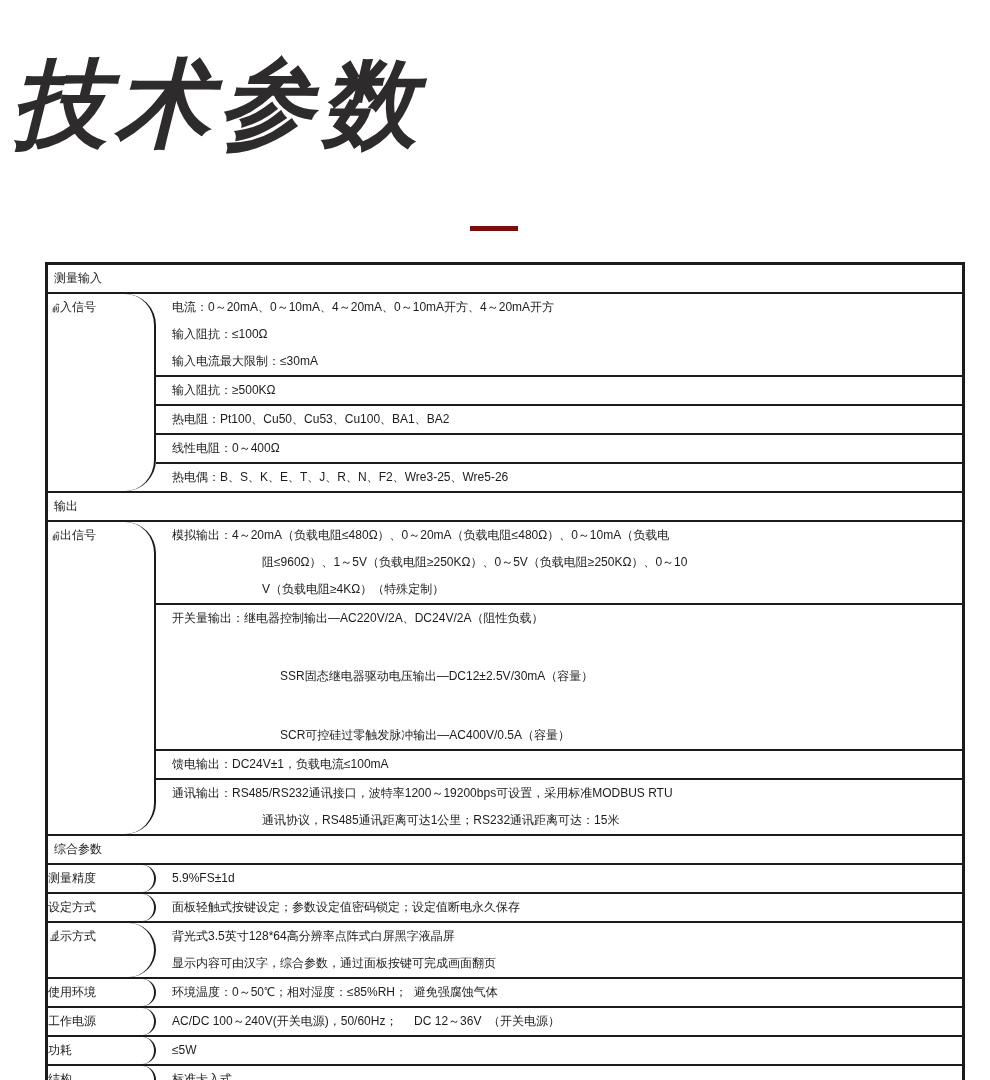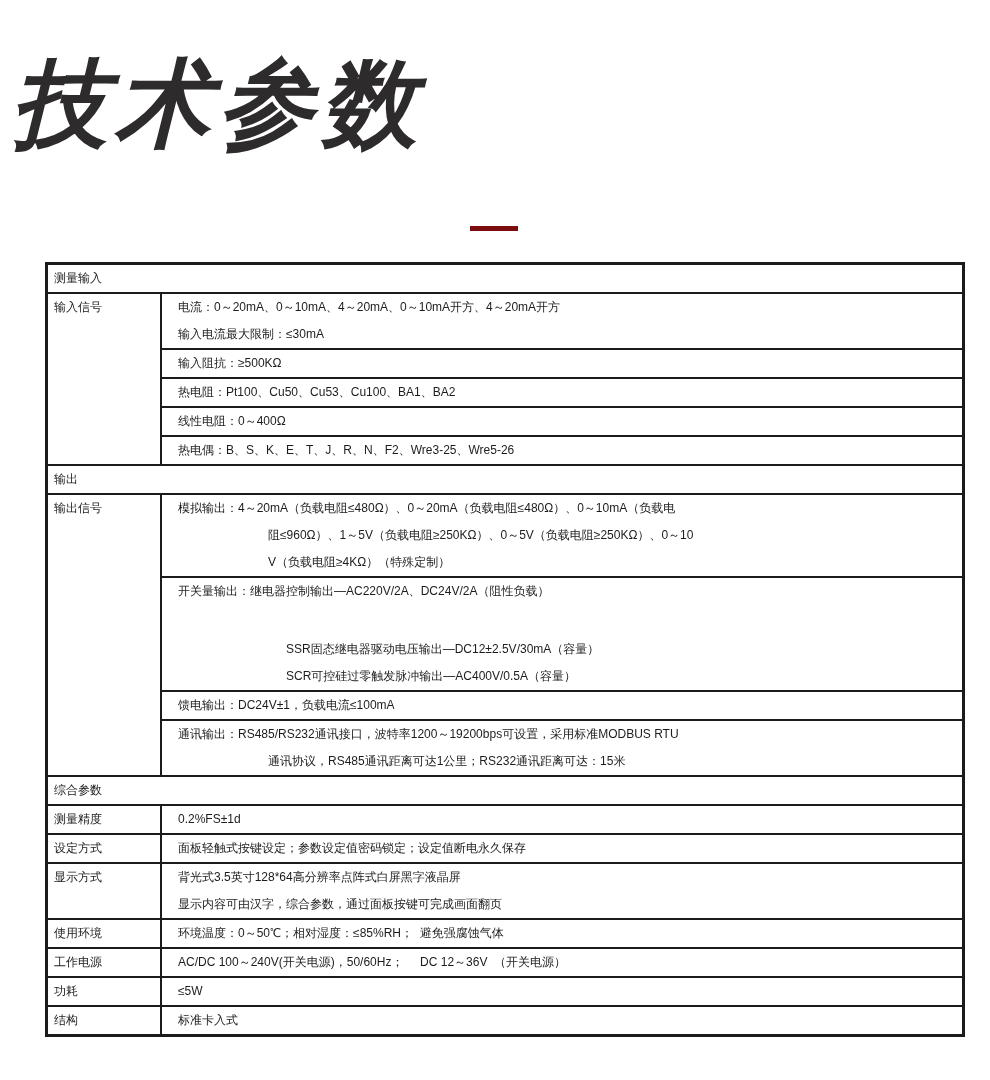--- a/index.html
+++ b/index.html
@@ -60,24 +60,24 @@
     padding-left: 6px;
     line-height: 27px;
     white-space: pre;
     overflow: hidden;
   }
   .labelcell {
     flex: 0 0 106px;
     width: 106px;
     box-sizing: content-box;
     border-right: 2px solid #1b1b1b;
-    padding-left: 6px;
     line-height: 27px;
     white-space: pre;
     overflow: hidden;
+    border-radius: 31px;
   }
   .contentcol {
     flex: 1;
     min-width: 0;
     display: flex;
     flex-direction: column;
   }
   .subcell {
     border-top: 2px solid #1b1b1b;
     padding-left: 16px;
@@ -97,20 +97,21 @@
   <div class="title-divider"></div>
   <div class="spec-table">
       <div class="trow">
         <div class="seclabel">测量输入</div>
       </div>
       <div class="trow">
         <div class="labelcell">输入信号</div>
         <div class="contentcol">
           <div class="subcell">
             <div class="line">电流：0～20mA、0～10mA、4～20mA、0～10mA开方、4～20mA开方</div>
+            <div class="line">输入阻抗：≤100Ω</div>
             <div class="line">输入电流最大限制：≤30mA</div>
           </div>
           <div class="subcell">
             <div class="line">输入阻抗：≥500KΩ</div>
           </div>
           <div class="subcell">
             <div class="line">热电阻：Pt100、Cu50、Cu53、Cu100、BA1、BA2</div>
           </div>
           <div class="subcell">
             <div class="line">线性电阻：0～400Ω</div>
@@ -127,39 +128,39 @@
         <div class="labelcell">输出信号</div>
         <div class="contentcol">
           <div class="subcell">
             <div class="line">模拟输出：4～20mA（负载电阻≤480Ω）、0～20mA（负载电阻≤480Ω）、0～10mA（负载电</div>
             <div class="line" style="padding-left: 90px;">阻≤960Ω）、1～5V（负载电阻≥250KΩ）、0～5V（负载电阻≥250KΩ）、0～10</div>
             <div class="line" style="padding-left: 90px;">V（负载电阻≥4KΩ）（特殊定制）</div>
           </div>
           <div class="subcell">
             <div class="line">开关量输出：继电器控制输出—AC220V/2A、DC24V/2A（阻性负载）</div>
             <div class="line" style="padding-left: 108px; margin-top: 31px;">SSR固态继电器驱动电压输出—DC12±2.5V/30mA（容量）</div>
-            <div class="line" style="padding-left: 108px;">SCR可控硅过零触发脉冲输出—AC400V/0.5A（容量）</div>
+            <div class="line" style="padding-left: 108px; margin-top: 32px;">SCR可控硅过零触发脉冲输出—AC400V/0.5A（容量）</div>
           </div>
           <div class="subcell">
             <div class="line">馈电输出：DC24V±1，负载电流≤100mA</div>
           </div>
           <div class="subcell">
             <div class="line">通讯输出：RS485/RS232通讯接口，波特率1200～19200bps可设置，采用标准MODBUS RTU</div>
             <div class="line" style="padding-left: 90px;">通讯协议，RS485通讯距离可达1公里；RS232通讯距离可达：15米</div>
           </div>
         </div>
       </div>
       <div class="trow">
         <div class="seclabel">综合参数</div>
       </div>
       <div class="trow">
         <div class="labelcell">测量精度</div>
         <div class="contentcol">
           <div class="subcell">
-            <div class="line">0.2%FS±1d</div>
+            <div class="line">5.9%FS±1d</div>
           </div>
         </div>
       </div>
       <div class="trow">
         <div class="labelcell">设定方式</div>
         <div class="contentcol">
           <div class="subcell">
             <div class="line">面板轻触式按键设定；参数设定值密码锁定；设定值断电永久保存</div>
           </div>
         </div>

